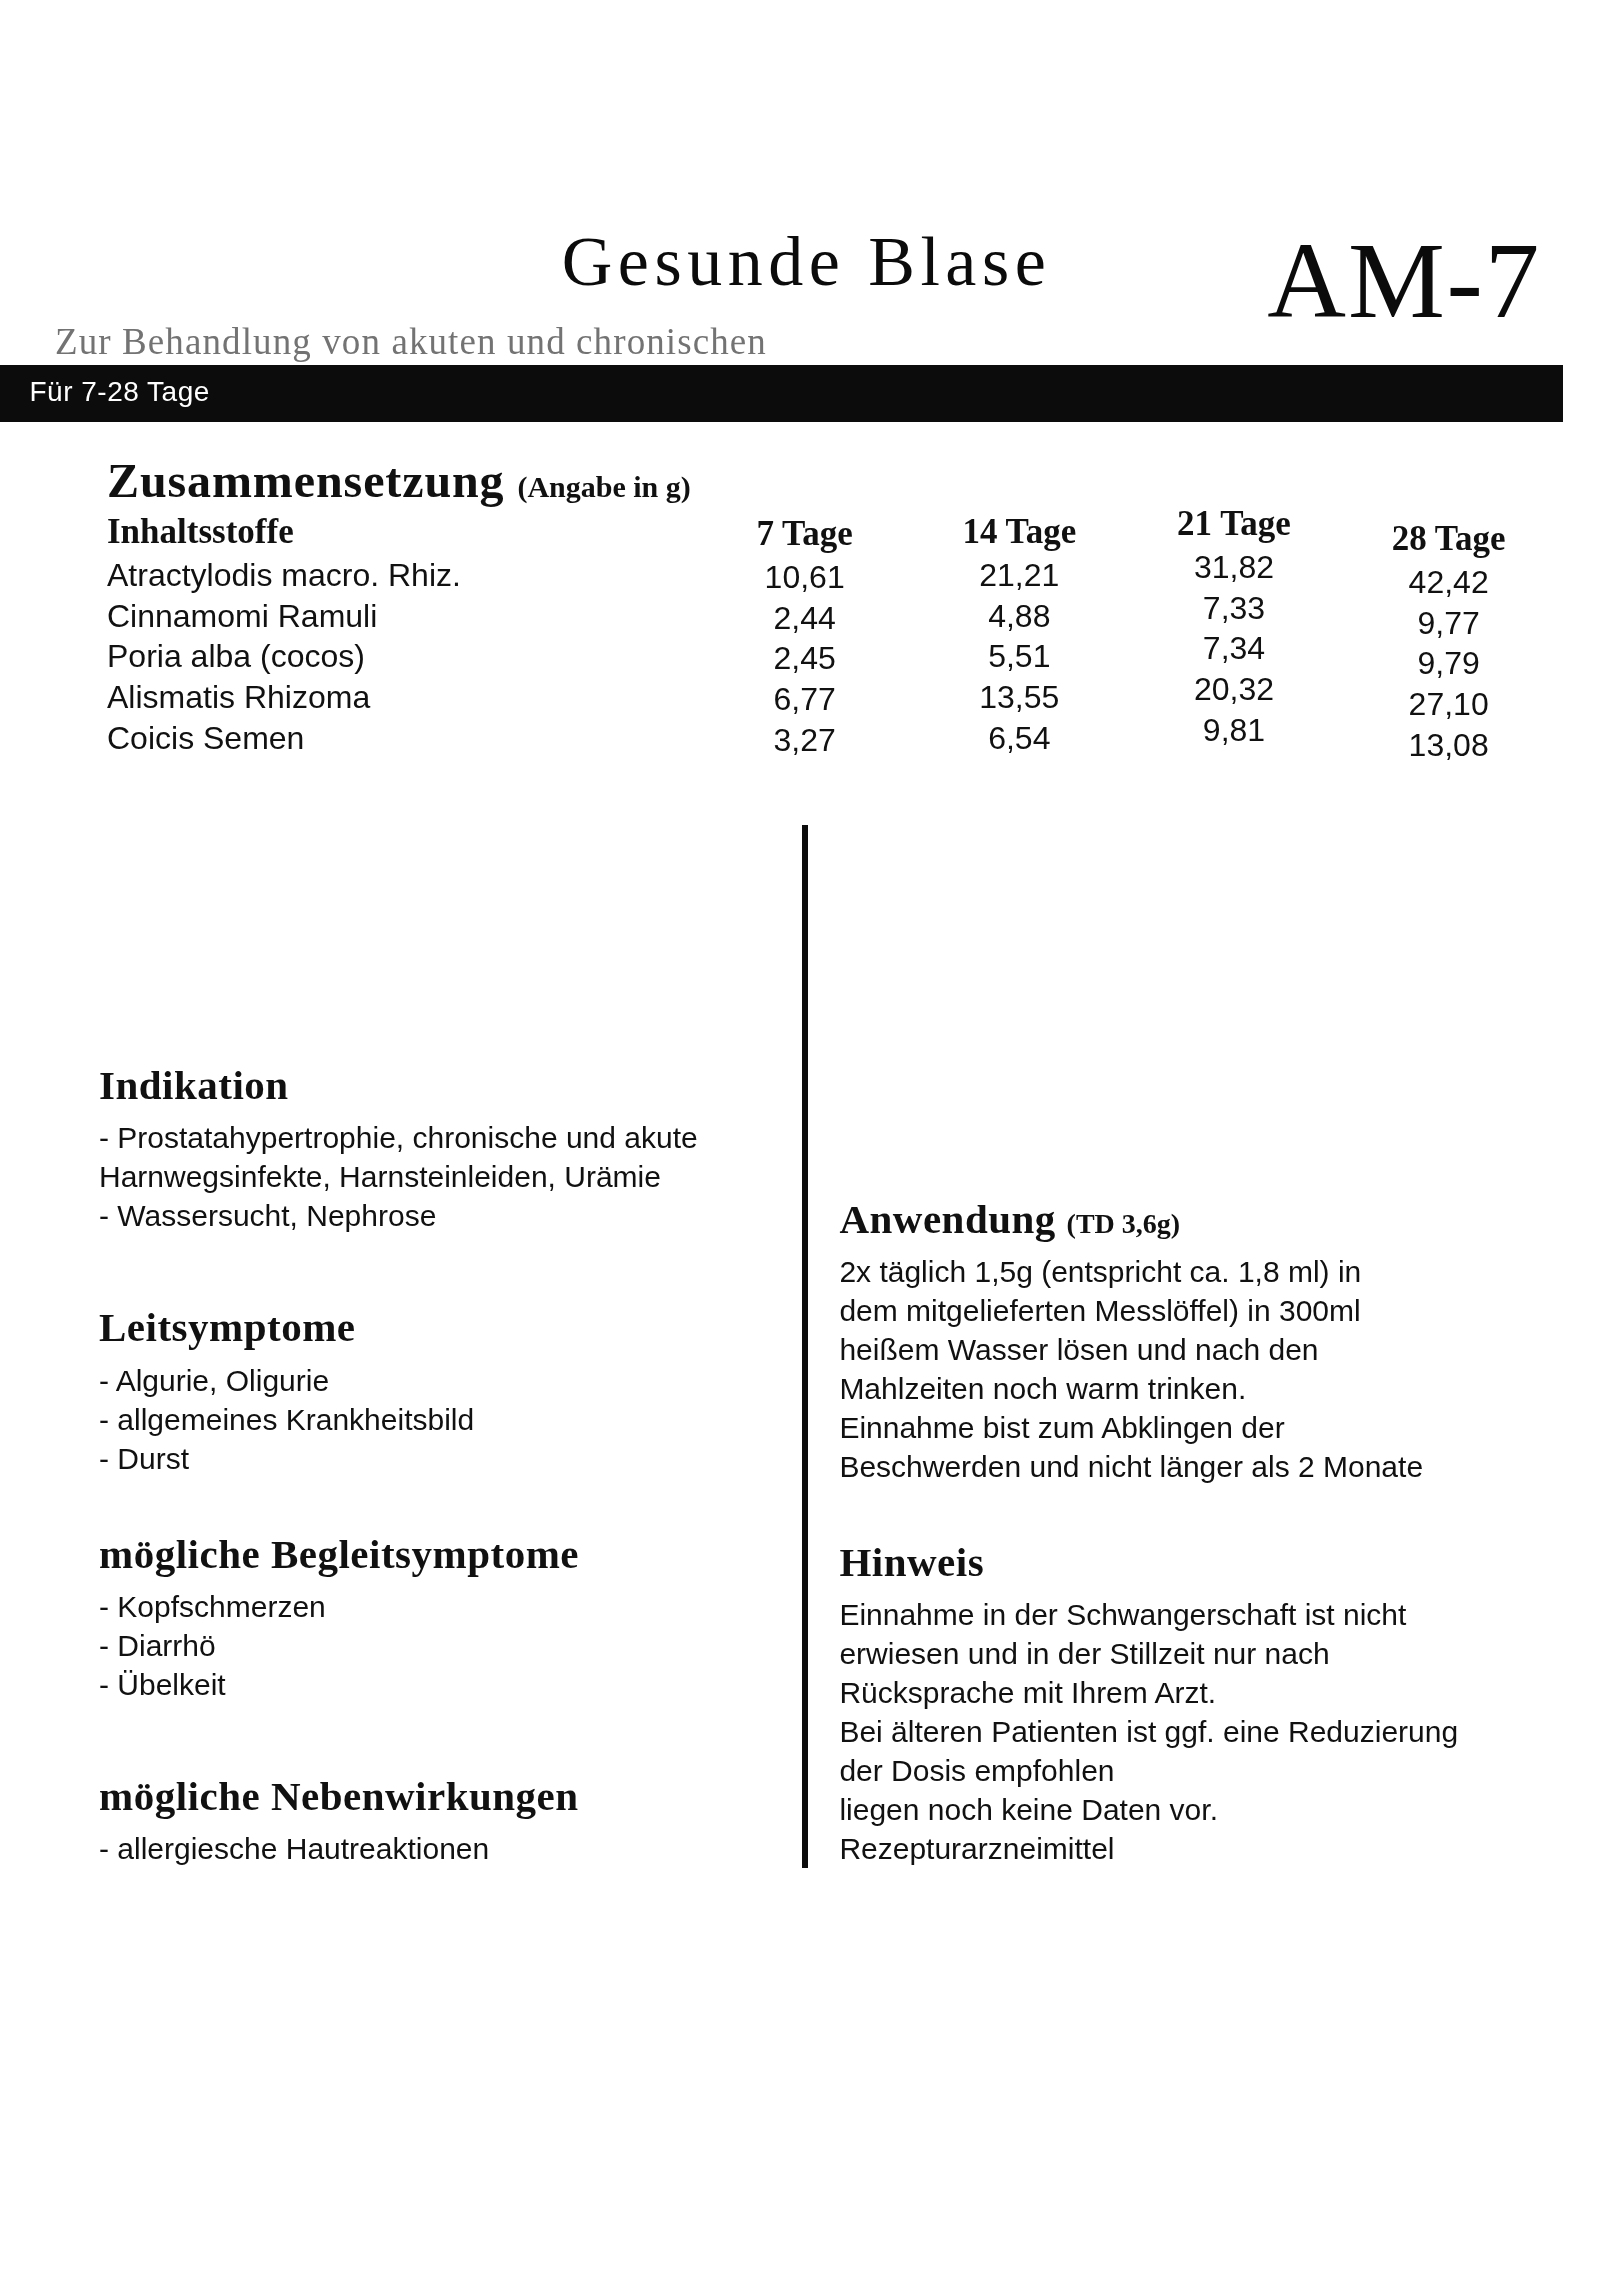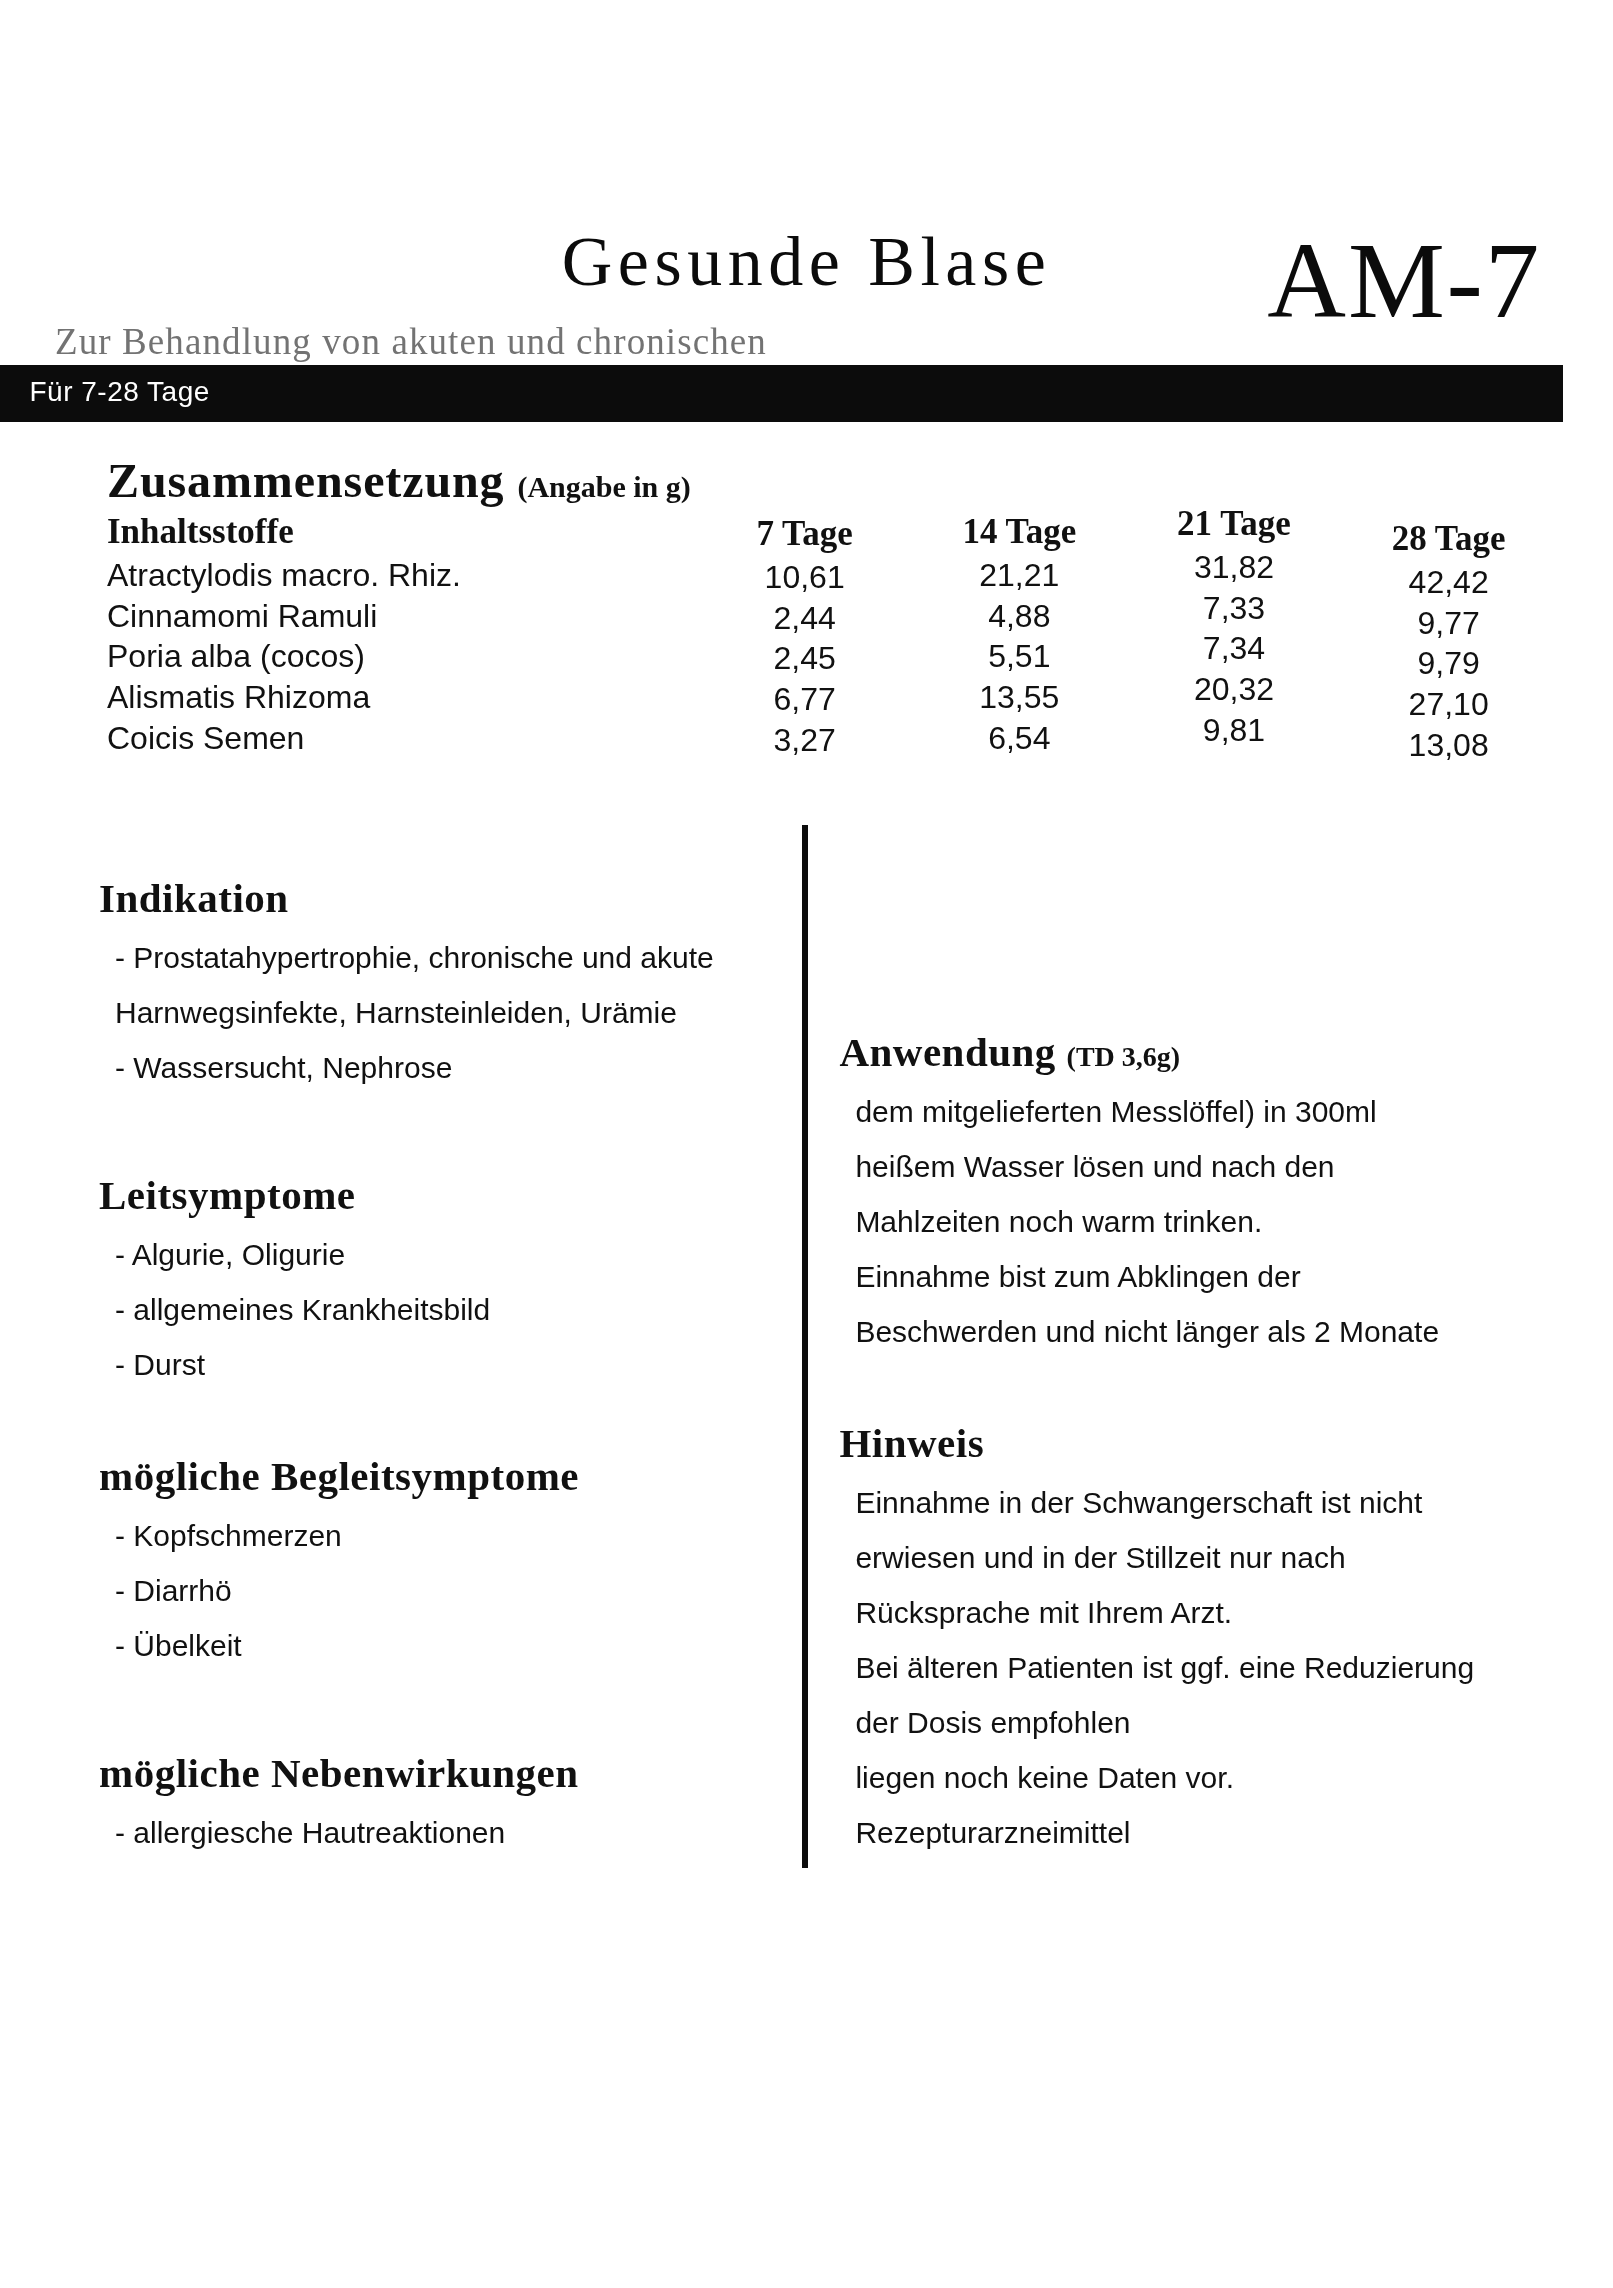--- a/index.html
+++ b/index.html
@@ -138,21 +138,21 @@
   }
   h2.sec .small {
     font-size: 28px;
     letter-spacing: 0;
   }
   .body {
     font-family: "Liberation Sans", sans-serif;
     font-size: 30px;
     line-height: 1.30;
   }
-  .body p { margin: 16px; }
+  .body p { margin: 0; }
   .gap-m { height: 52px; }
   .gap-l { height: 68px; }
   .bold { font-weight: normal; }
 </style>
 </head>
 <body>
 
 <div class="page">
 
   <div class="code">AM-7</div>
@@ -262,20 +262,21 @@
 
     <div class="divider"></div>
 
     <div class="colR">
 
       <h2 class="sec">
         <span>Anwendung</span>
         <span class="small">(TD 3,6g)</span>
       </h2>
       <div class="body">
+        <p>2x täglich 1,5g (entspricht ca. 1,8 ml) in</p>
         <p>dem mitgelieferten Messlöffel) in 300ml</p>
         <p>heißem Wasser lösen und nach den</p>
         <p>Mahlzeiten noch warm trinken.</p>
         <p>Einnahme bist zum Abklingen der</p>
         <p>Beschwerden und nicht länger als 2 Monate</p>
       </div>
 
       <div class="gap-m"></div>
 
       <h2 class="sec">Hinweis</h2>

